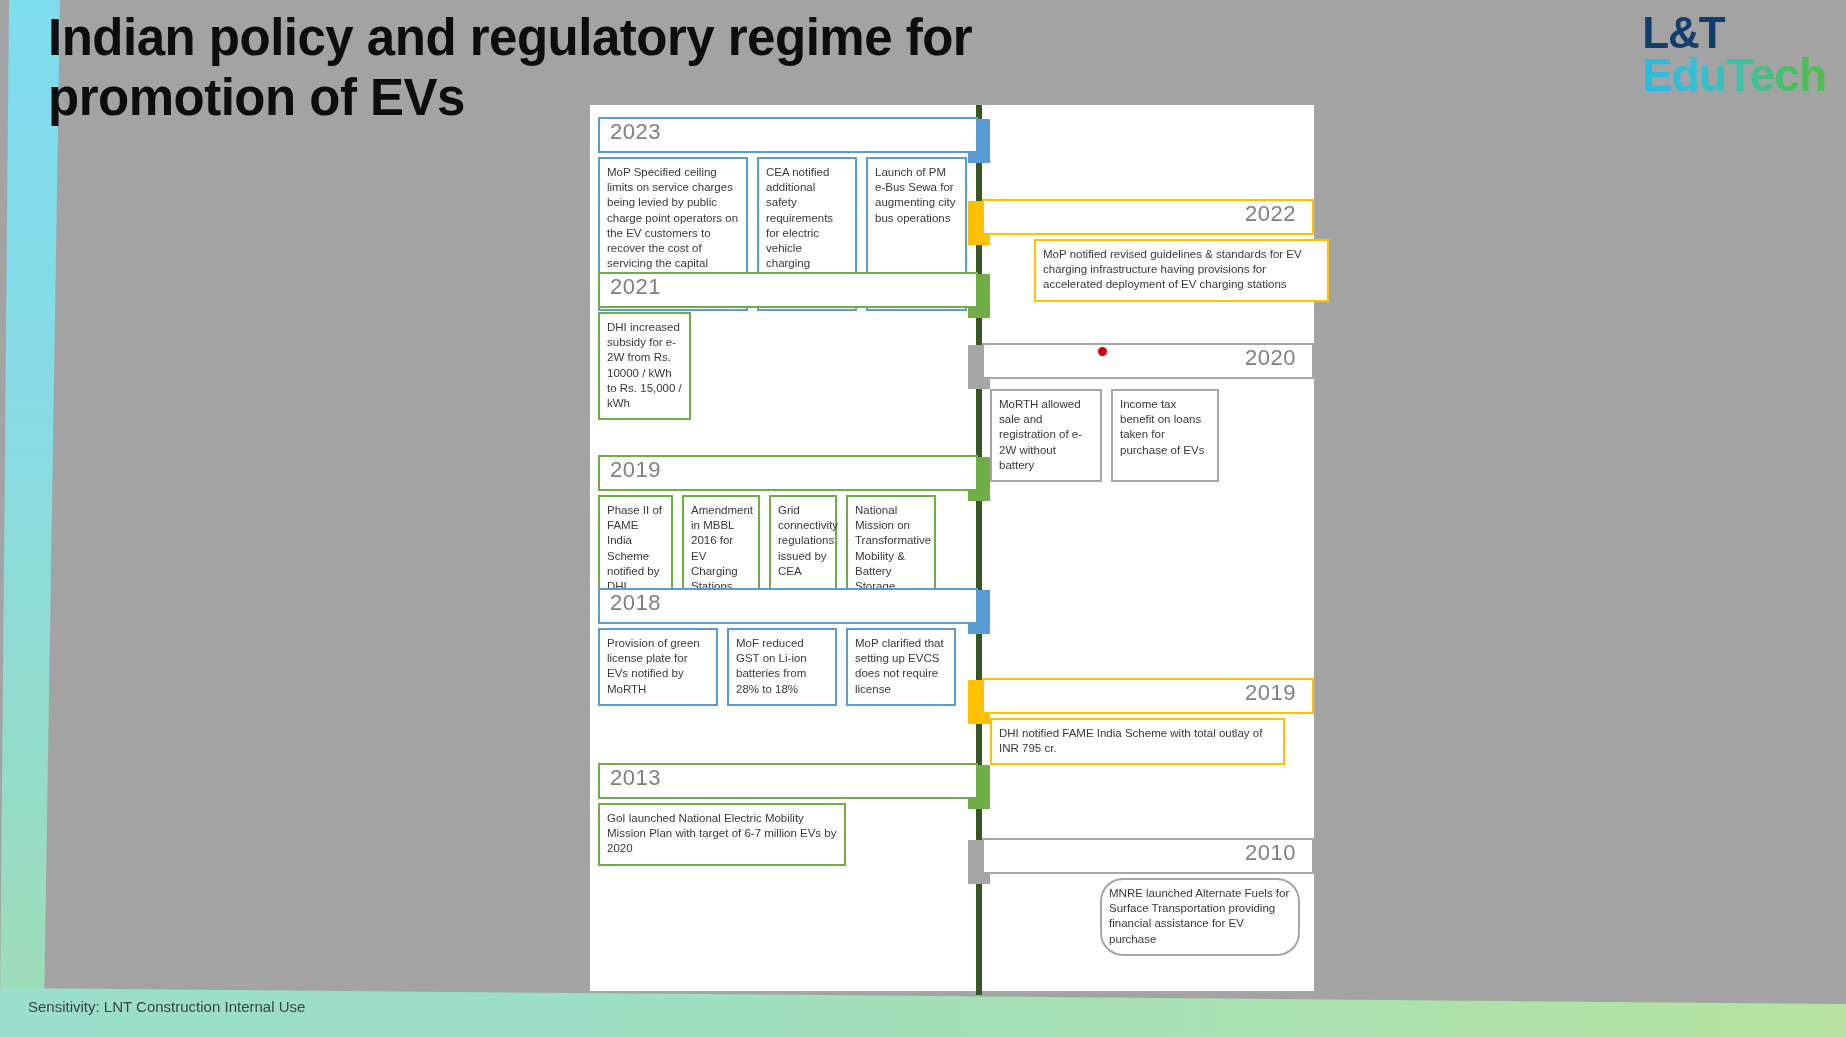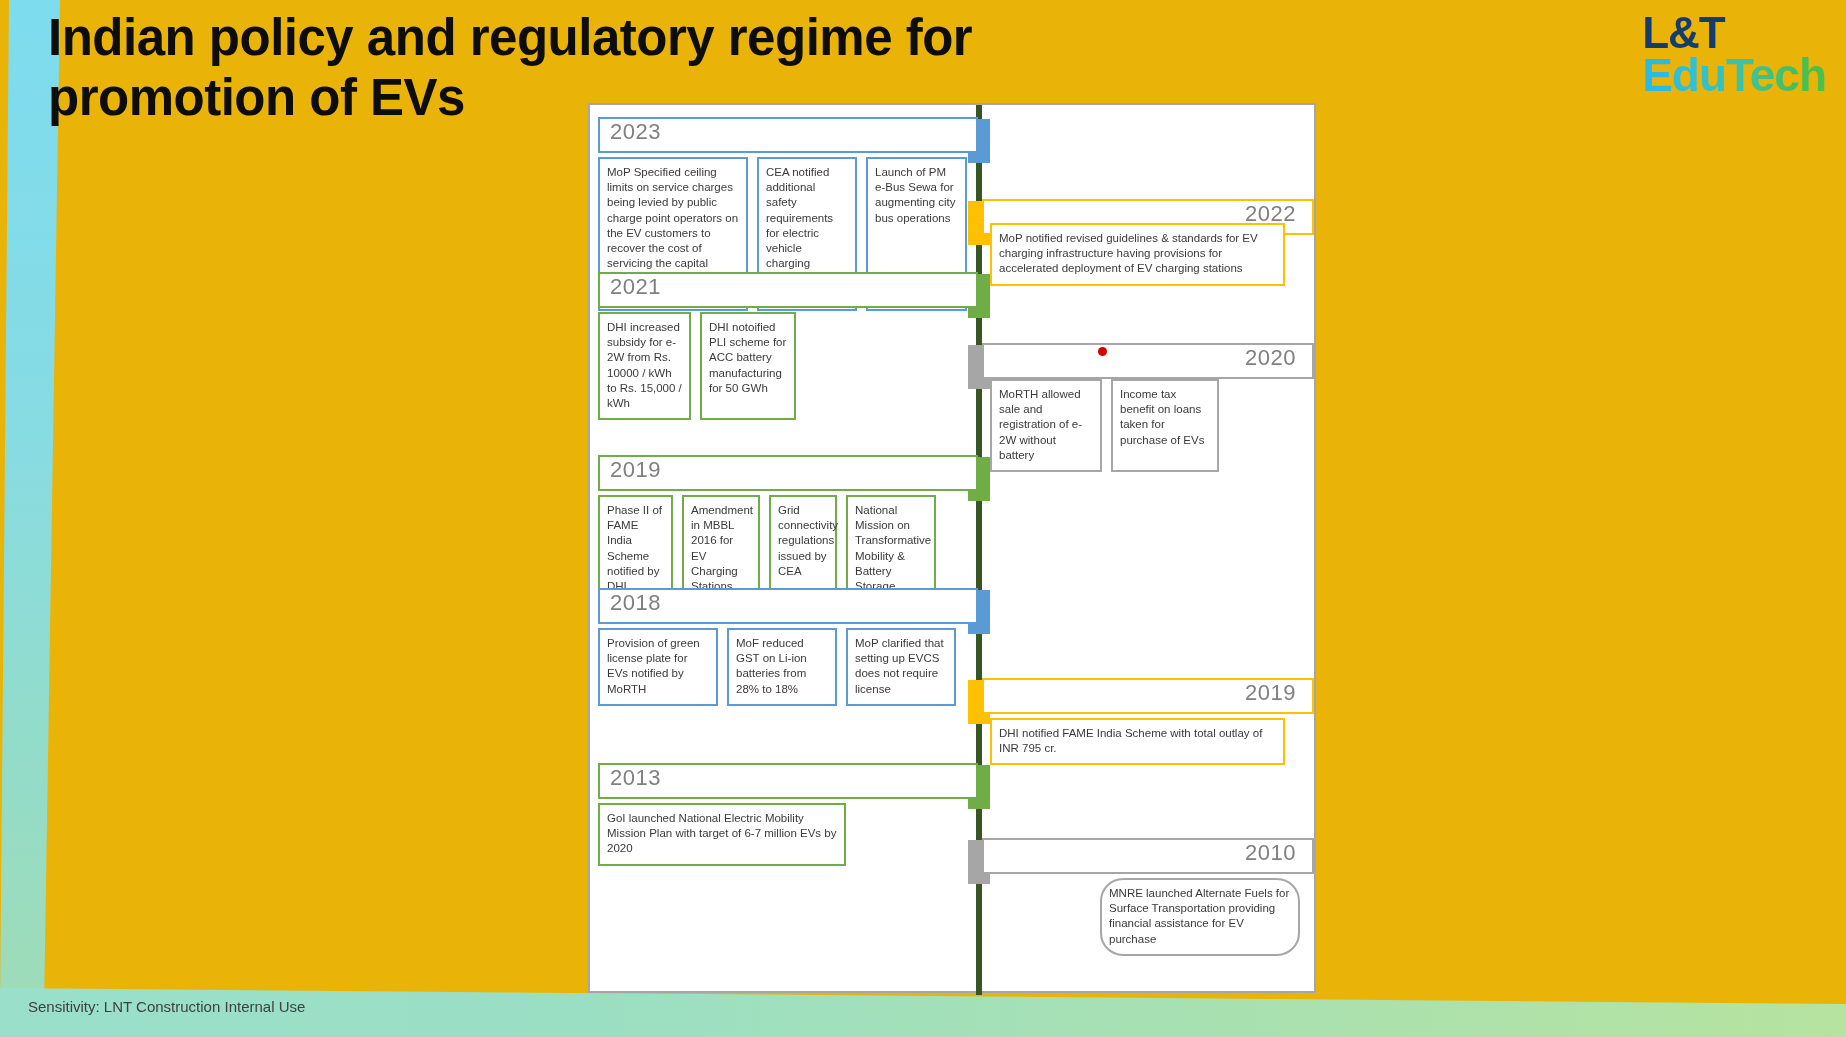--- a/index.html
+++ b/index.html
@@ -2,21 +2,21 @@
 <html><head>
 <meta charset="utf-8">
 <style>
   * { box-sizing: border-box; margin: 0; padding: 0; }
   html, body {
     width: 1846px; height: 1037px;
     background: #ffffff;
     font-family: "Liberation Sans", sans-serif;
     overflow: hidden;
   }
-  .slide { position: relative; width: 1846px; height: 1037px; background:#eab308;padding-left:10px; }
+  .slide { position: relative; width: 1846px; height: 1037px; background:#a3a3a3;padding-left:10px; }
 
   
   .left-band {
     position: absolute; left: 0; top: 0; width: 70px; height: 1010px;
     background: linear-gradient(180deg, #7ddcee 0%, #86dbe4 40%, #93dcc9 75%, #9fdcb7 100%);
     clip-path: polygon(9px 0, 60px 0, 44px 1010px, 0 1010px);
   }
 
   
   .title {
@@ -125,36 +125,35 @@
         </div>
         <div class="cards left" style="top: 52px;">
           <div class="card blue" style="width: 150px;">MoP Specified ceiling limits on service charges being levied by public charge point operators on the EV customers to recover the cost of servicing the capital investments (excluding GST)</div>
           <div class="card blue" style="width: 100px;">CEA notified additional safety requirements for electric vehicle charging stations</div>
           <div class="card blue" style="width: 101px;">Launch of PM e-Bus Sewa for augmenting city bus operations</div>
         </div>
         <div class="node yellow" style="top: 96px;"></div>
         <div class="year-bar right yellow" style="top: 94px;">
           <span class="yr">2022</span>
         </div>
-        <div class="cards right" style="top: 118px;">
+        <div class="cards right" style="top: 134px; margin-left: 44px;">
           <div class="card yellow" style="width: 295px;">MoP notified revised guidelines &amp; standards for EV charging infrastructure having provisions for accelerated deployment of EV charging stations</div>
         </div>
         <div class="node green" style="top: 169px;"></div>
         <div class="year-bar left green" style="top: 167px;">
           <span class="yr">2021</span>
         </div>
         <div class="cards left" style="top: 207px;">
           <div class="card green" style="width: 93px;">DHI increased subsidy for e-2W from Rs. 10000 / kWh to Rs. 15,000 / kWh</div>
-          <div class="card green" style="width: 96px;">DHI notoified PLI scheme for ACC battery manufacturing for 50 GWh</div>
         </div>
         <div class="node grey" style="top: 240px;"></div>
         <div class="year-bar right grey" style="top: 238px;">
           <span class="yr">2020</span>
         </div>
-        <div class="cards right" style="top: 274px;">
+        <div class="cards right" style="top: 284px;">
           <div class="card grey" style="width: 112px;">MoRTH allowed sale and registration of e-2W without battery</div>
           <div class="card grey" style="width: 108px;">Income tax benefit on loans taken for purchase of EVs</div>
         </div>
         <div class="node green" style="top: 352px;"></div>
         <div class="year-bar left green" style="top: 350px;">
           <span class="yr">2019</span>
         </div>
         <div class="cards left" style="top: 390px;">
           <div class="card green" style="width: 75px;">Phase II of FAME India Scheme notified by DHI</div>
           <div class="card green" style="width: 78px;">Amendment in MBBL 2016 for EV Charging Stations</div>

